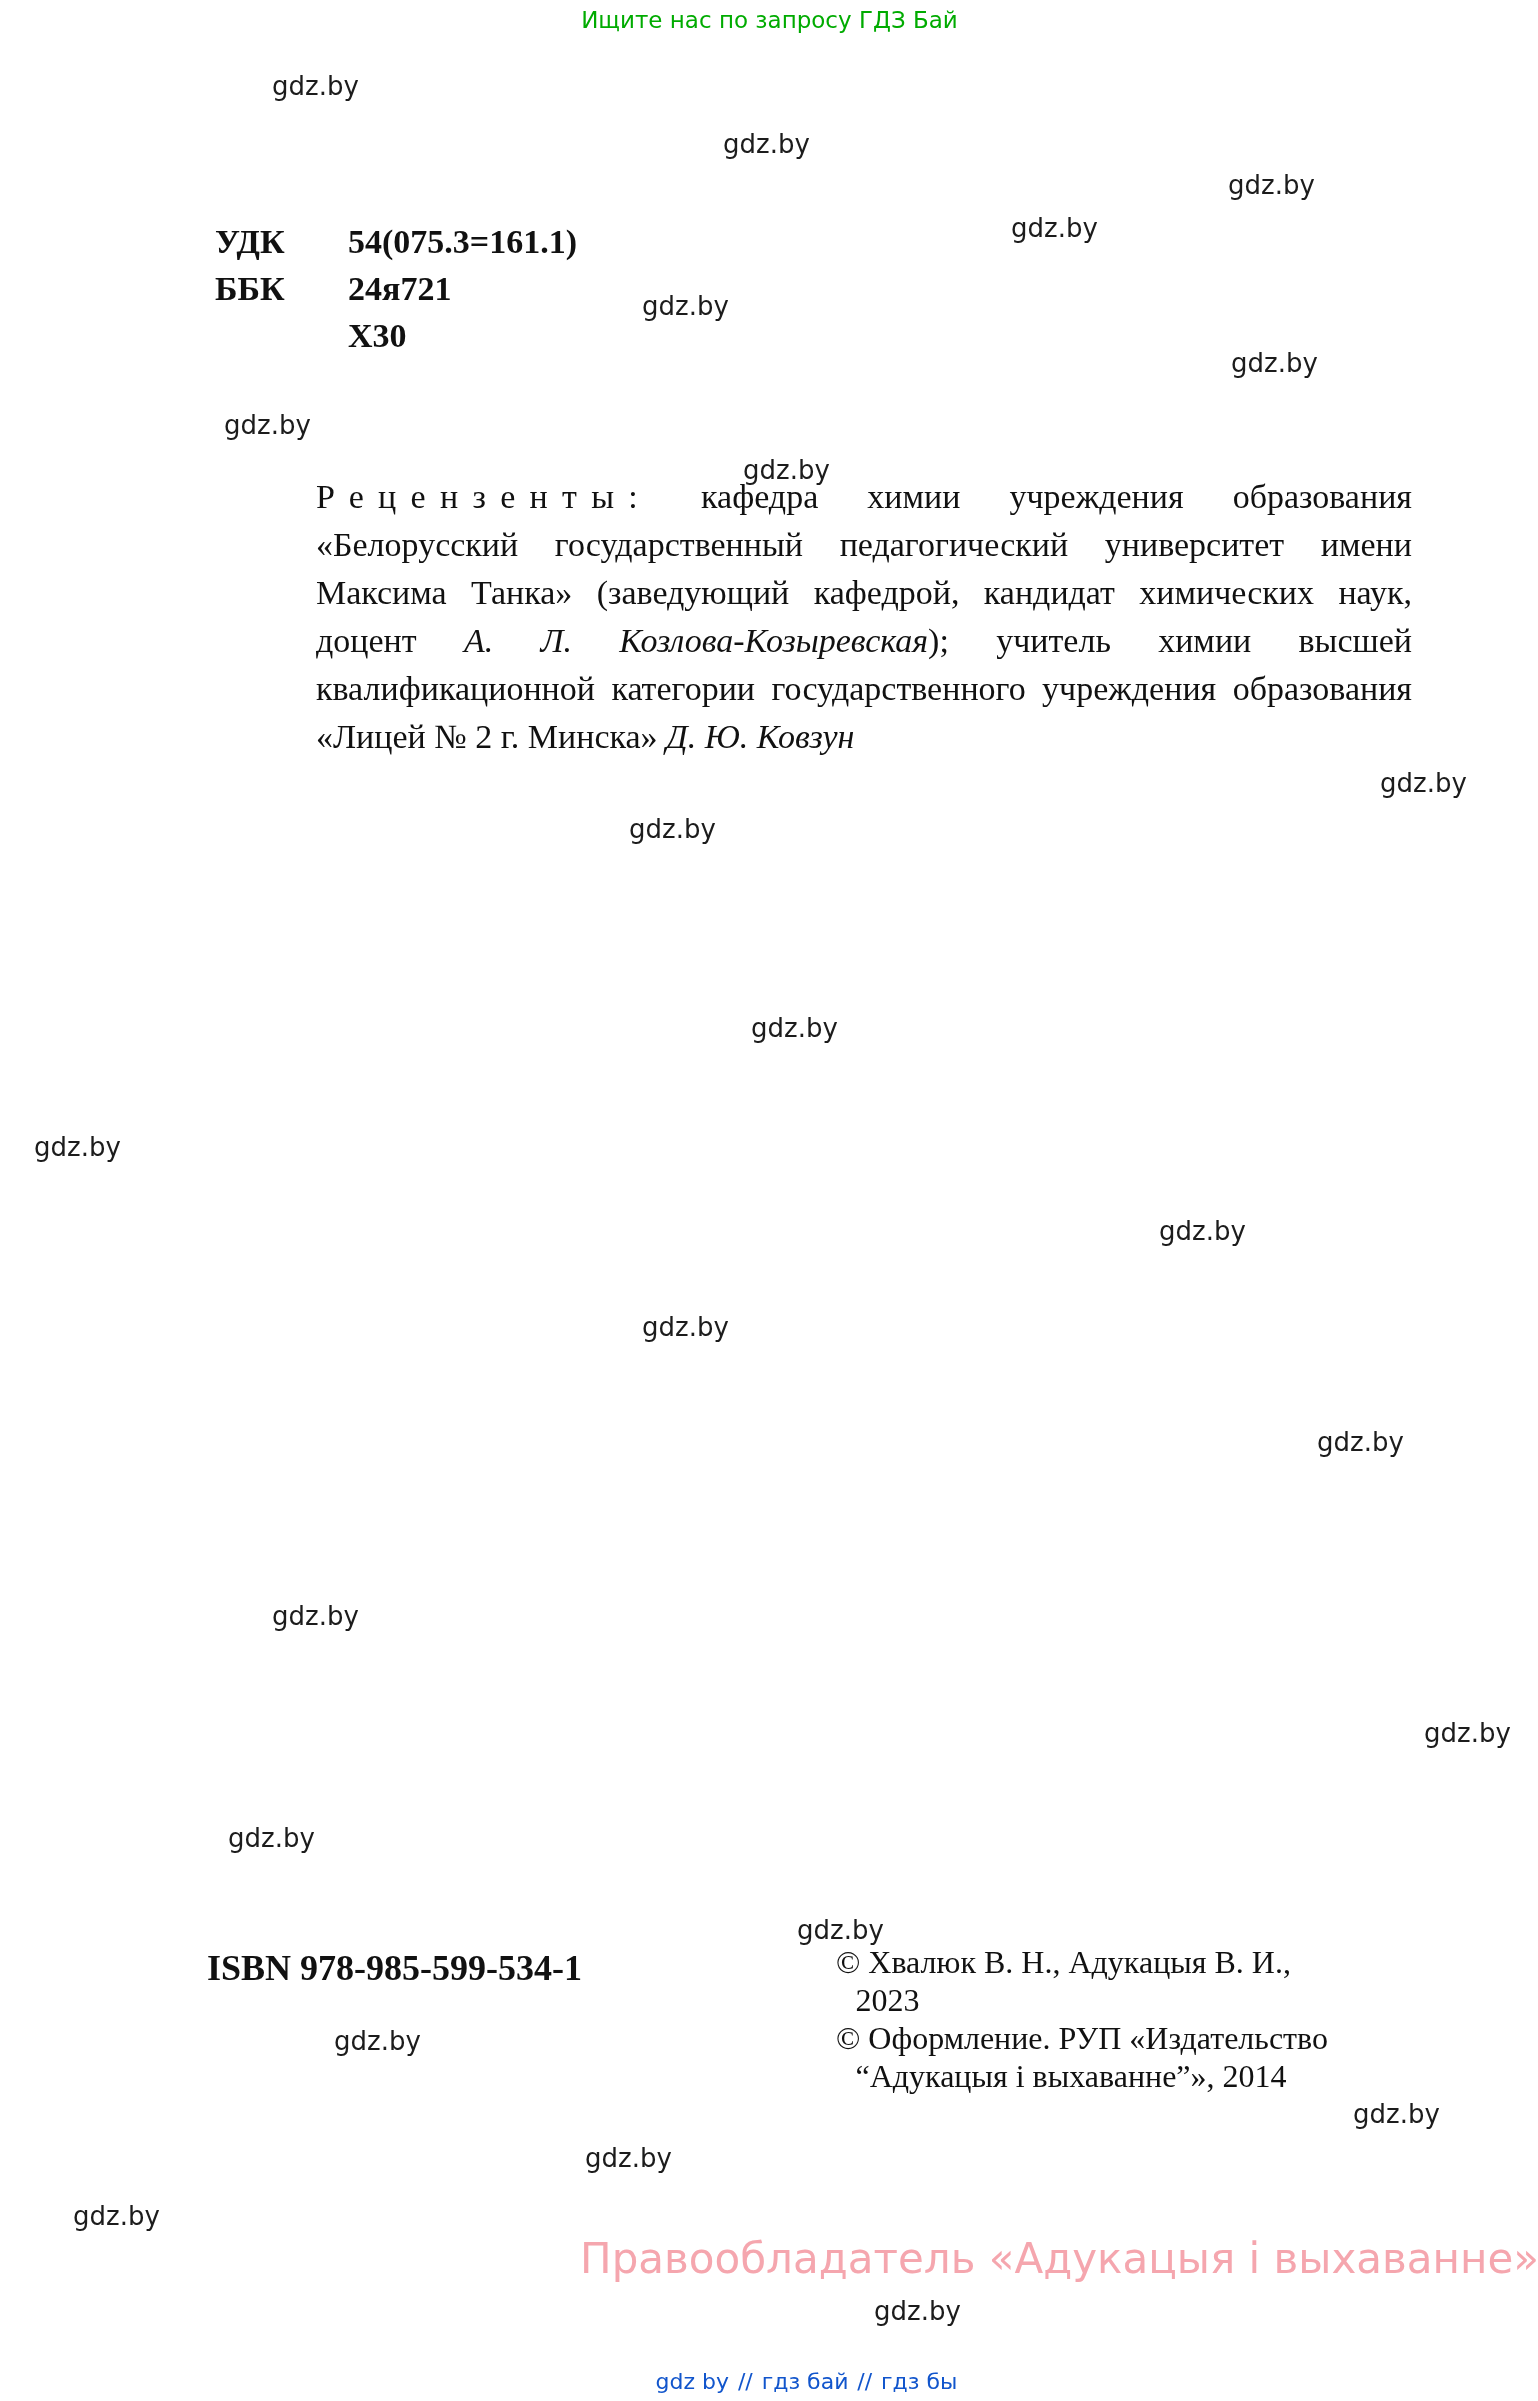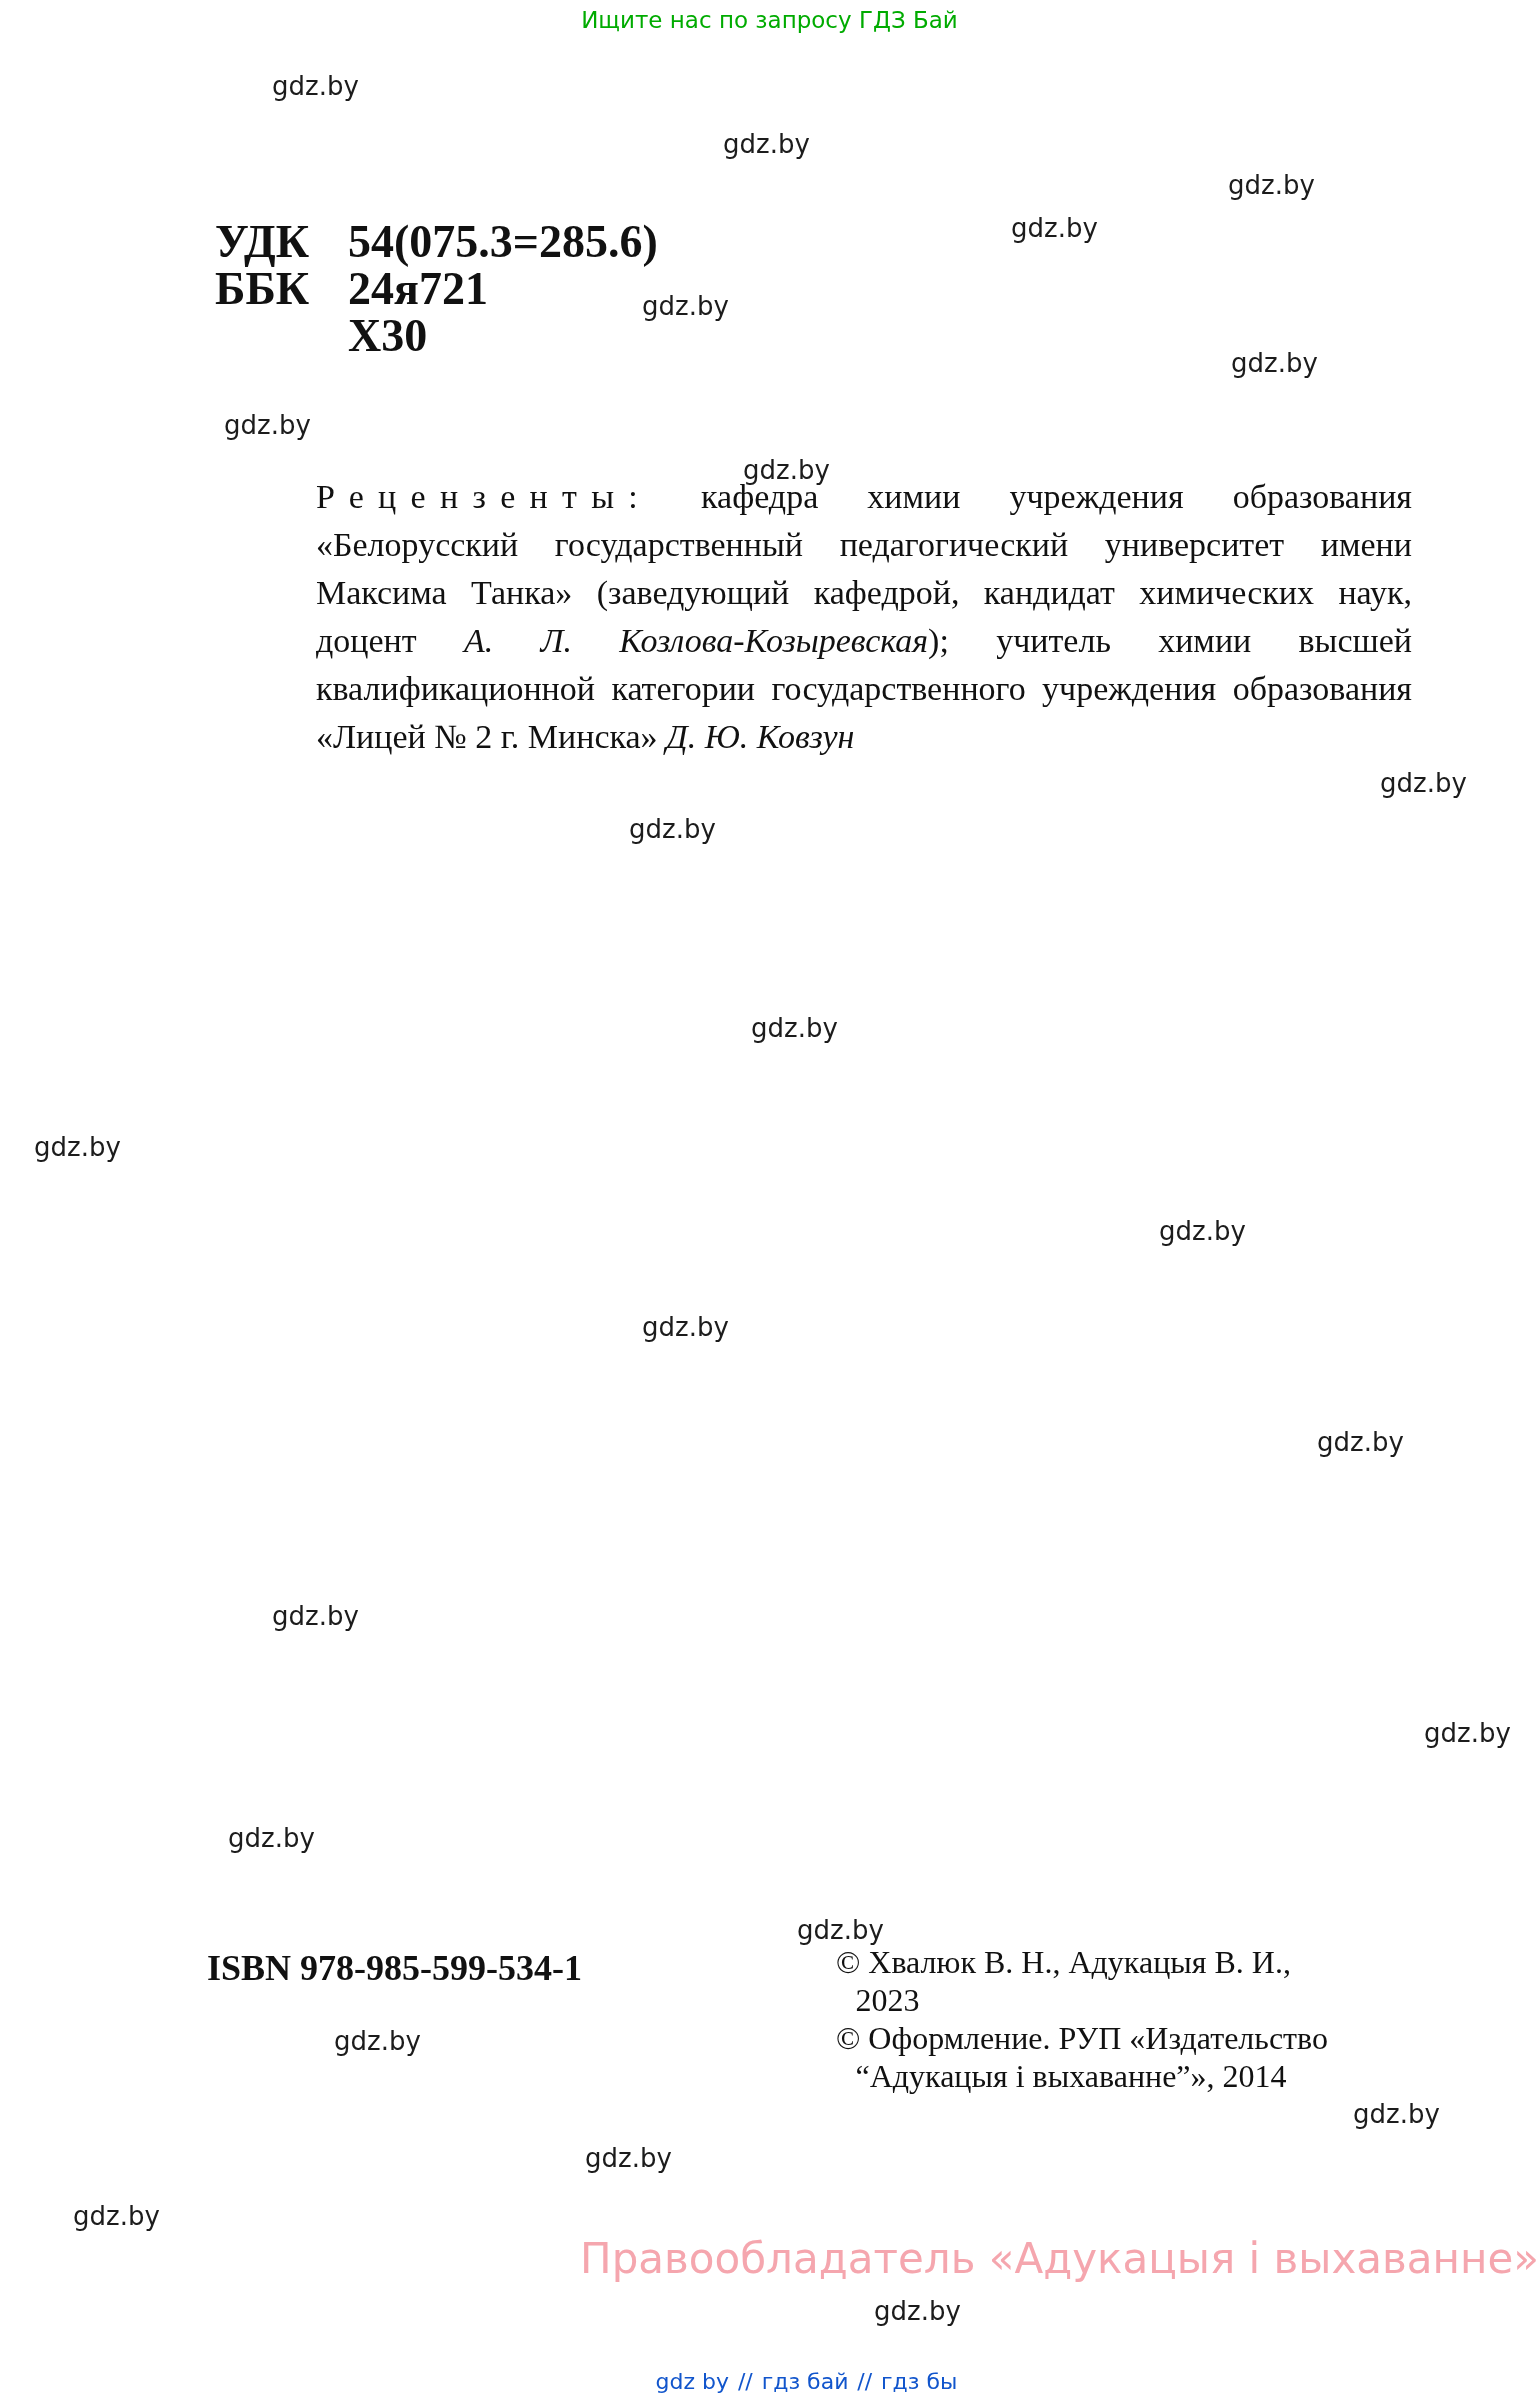--- a/index.html
+++ b/index.html
@@ -17,21 +17,21 @@
     top:7px; left:0; width:100%;
     text-align:center;
     font-family:"DejaVu Sans", sans-serif;
     font-size:23px;
     color:#00ab00;
   }
   .udk-block{
     position:absolute;
     left:215px; top:218px;
     font-weight:bold;
-    font-size:46px;
+    font-size:34px;
     line-height:47px;
   }
   .udk-row{display:flex;}
   .udk-label{width:133px;}
   .reviewers{
     position:absolute;
     left:316px; top:473px;
     width:1096px;
     margin:0;
     font-size:34px;
@@ -87,21 +87,21 @@
 </head>
 <body>
 
 <div class="page">
 
   <div class="banner">Ищите нас по запросу ГДЗ Бай</div>
 
   <div class="udk-block">
     <div class="udk-row">
       <span class="udk-label">УДК</span>
-      <span class="udk-value">54(075.3=285.6)</span>
+      <span class="udk-value">54(075.3=161.1)</span>
     </div>
     <div class="udk-row">
       <span class="udk-label">ББК</span>
       <span class="udk-value">24я721</span>
     </div>
     <div class="udk-row">
       <span class="udk-label"></span>
       <span class="udk-value">Х30</span>
     </div>
   </div>

